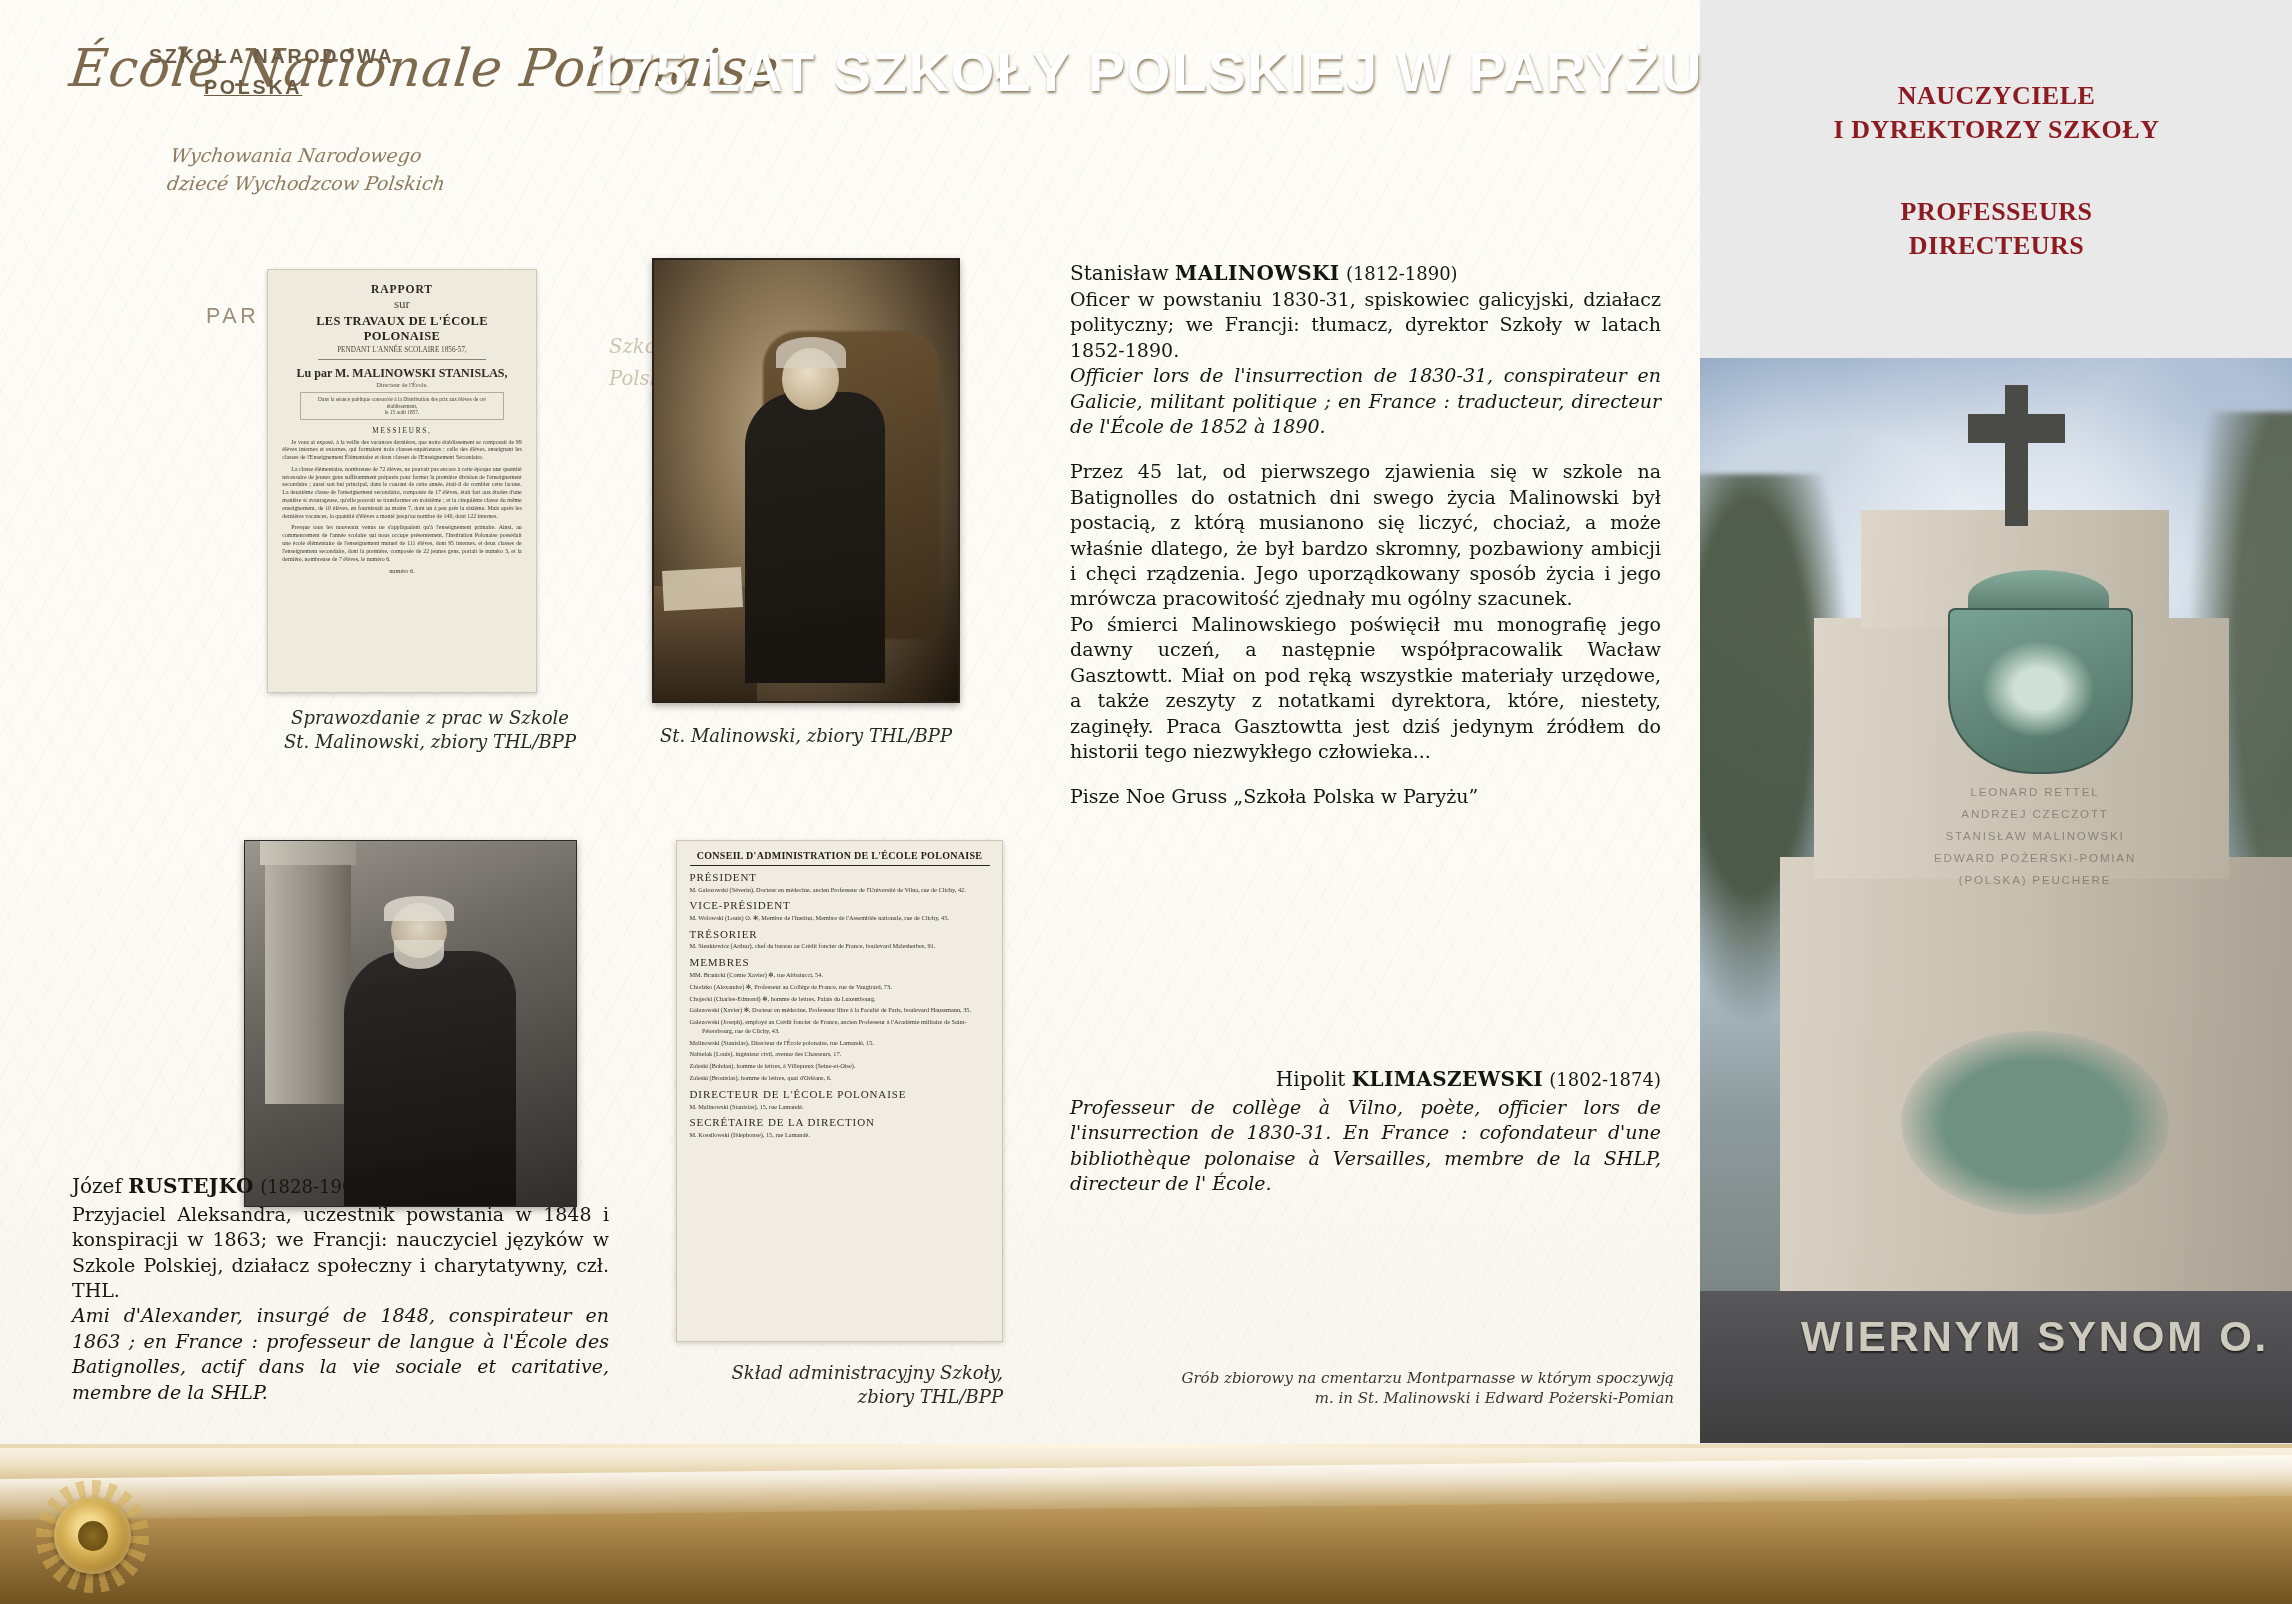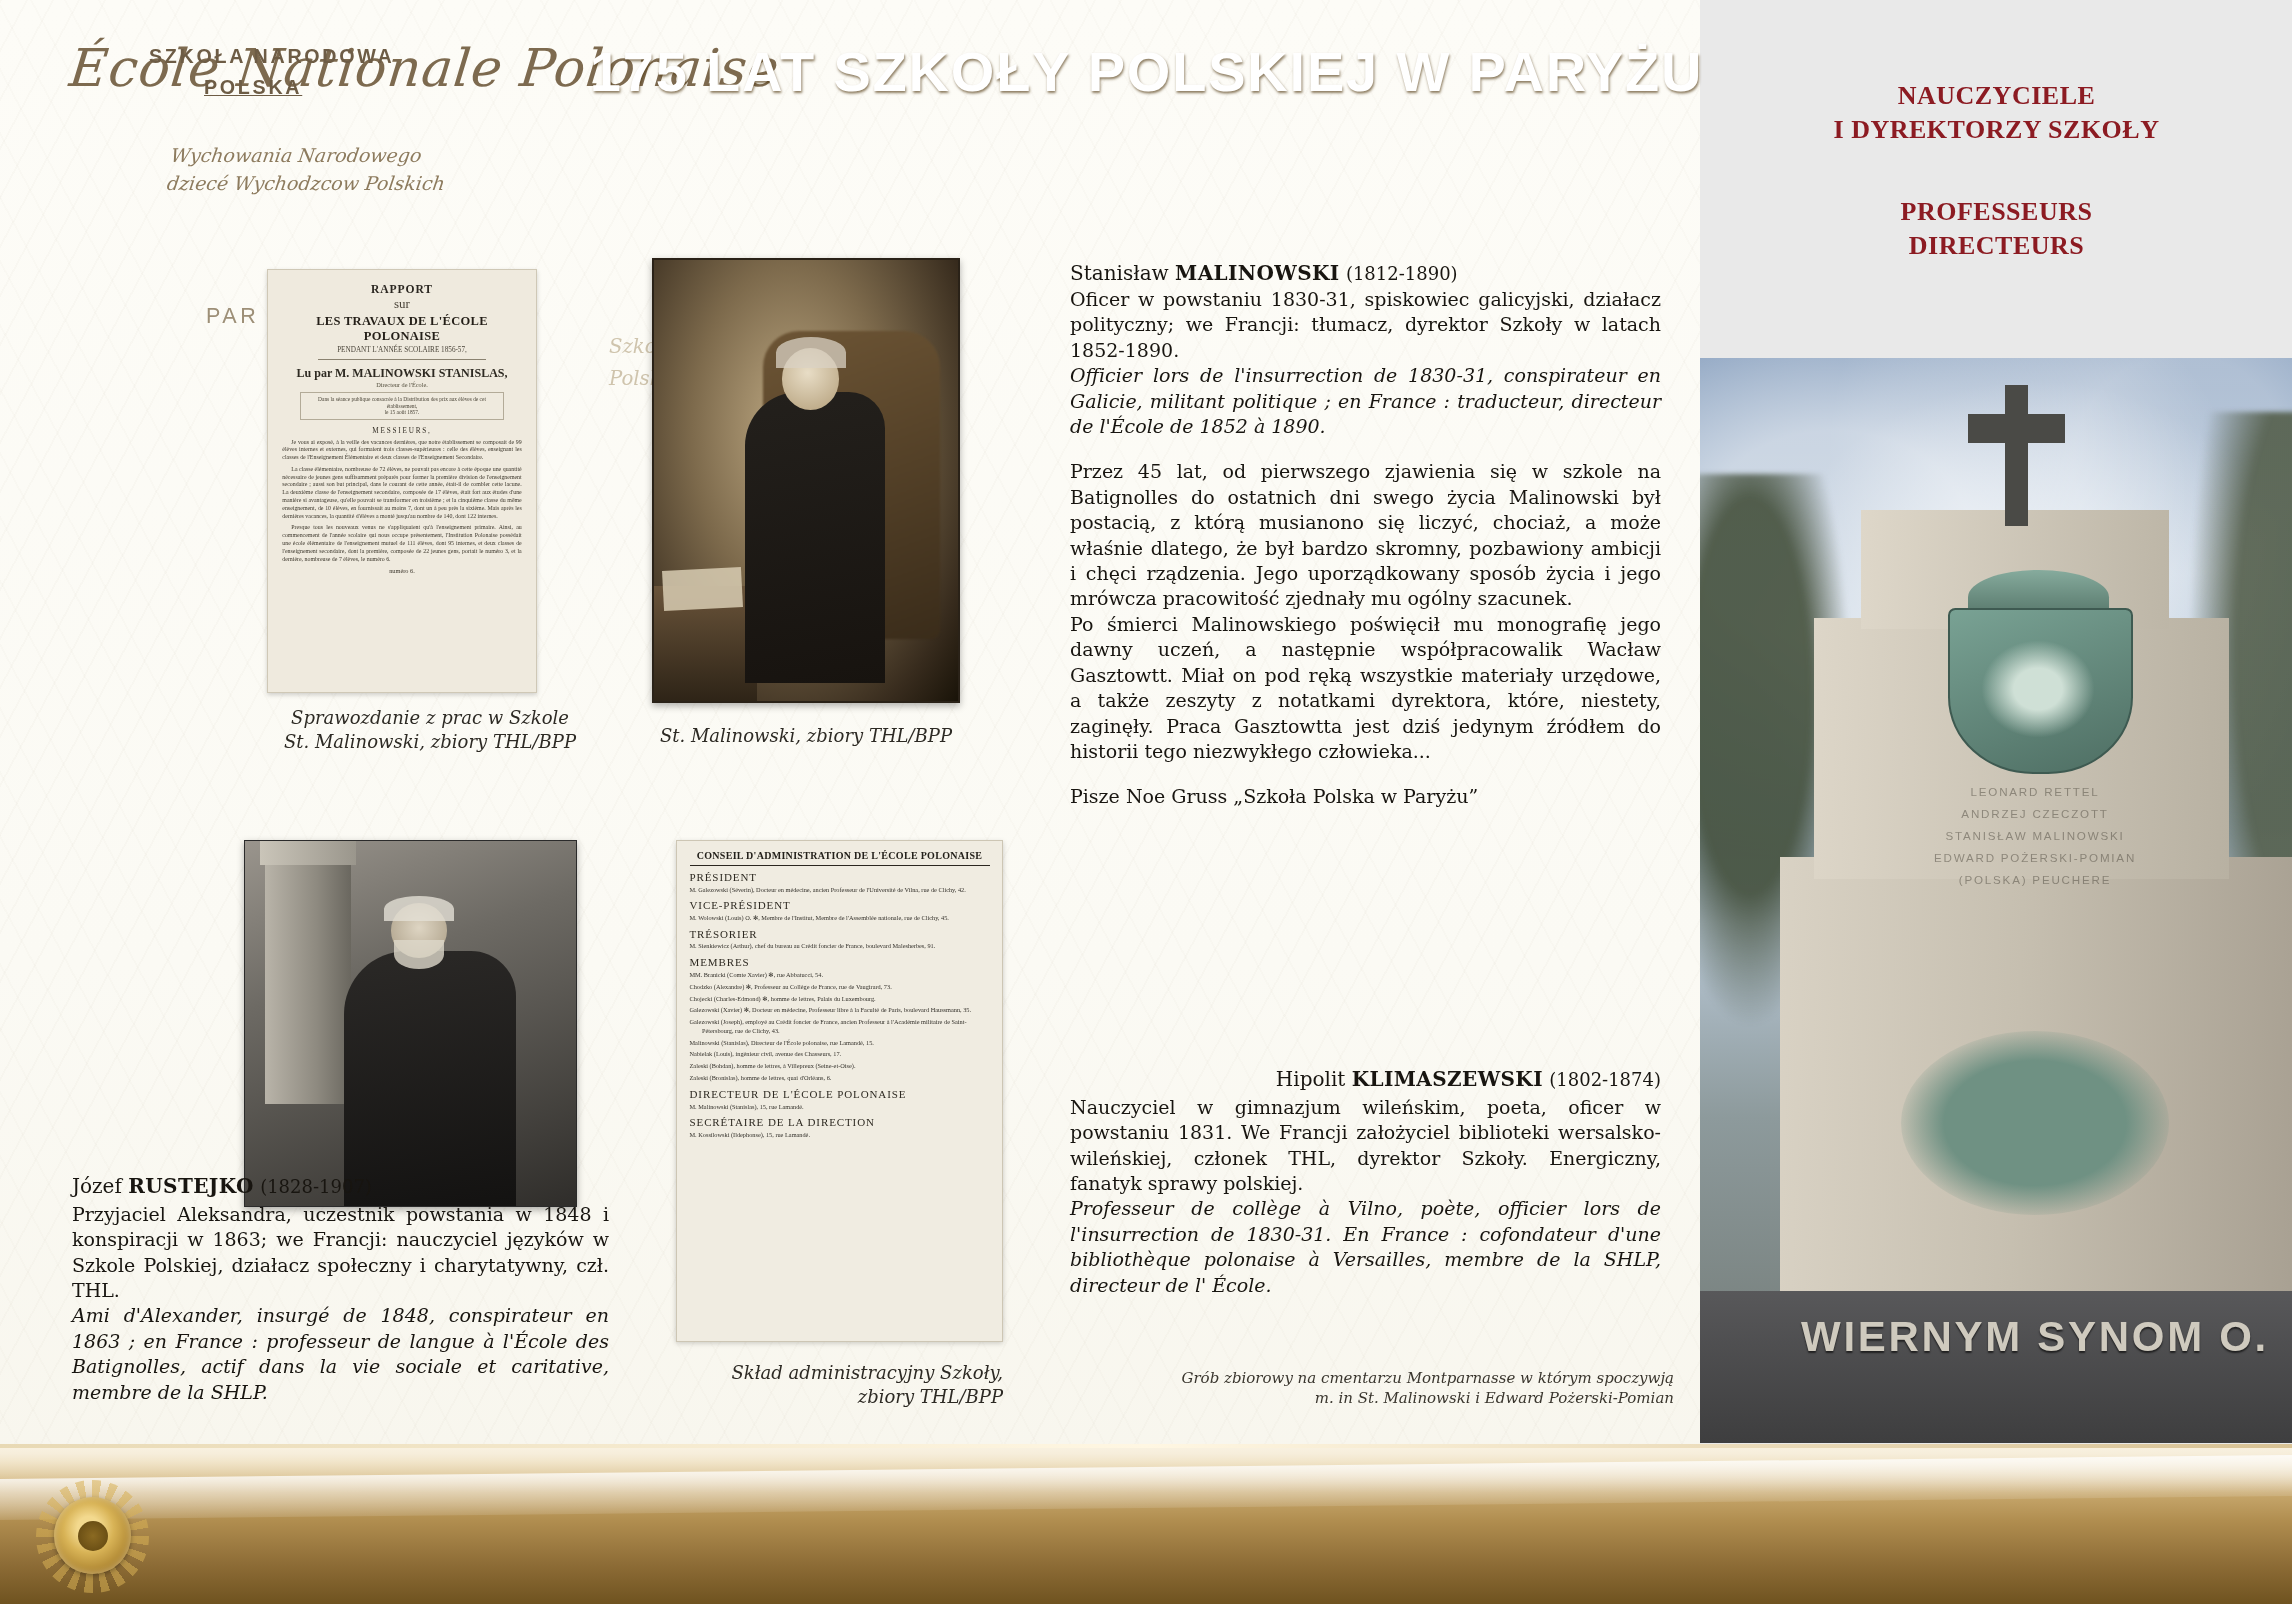--- a/index.html
+++ b/index.html
@@ -443,21 +443,20 @@
     <div class="gap"></div>
     <p>Pisze Noe Gruss „Szkoła Polska w Paryżu”</p>
   </div>
 
   <div class="txt" id="txt-klimaszewski">
     <div class="hdr">
       <span class="ln">Hipolit</span>
       <span class="sn">KLIMASZEWSKI</span>
       <span class="yrs">(1802-1874)</span>
     </div>
-    <p>Nauczyciel w gimnazjum wileńskim, poeta, oficer w powstaniu 1831. We Francji założyciel biblioteki wersalsko-wileńskiej, członek THL, dyrektor Szkoły. Energiczny, fanatyk sprawy polskiej.</p>
     <p class="fr">Professeur de collège à Vilno, poète, officier lors de l'insurrection de 1830-31. En France : cofondateur d'une bibliothèque polonaise à Versailles, membre de la SHLP, directeur de l' École.</p>
   </div>
 
   <div class="txt" id="txt-rustejko">
     <div class="hdr">
       <span class="ln">Józef</span>
       <span class="sn">RUSTEJKO</span>
       <span class="yrs">(1828-1907)</span>
     </div>
     <p>Przyjaciel Aleksandra, uczestnik powstania w 1848 i konspiracji w 1863; we Francji: nauczyciel języków w Szkole Polskiej, działacz społeczny i charytatywny, czł. THL.</p>

